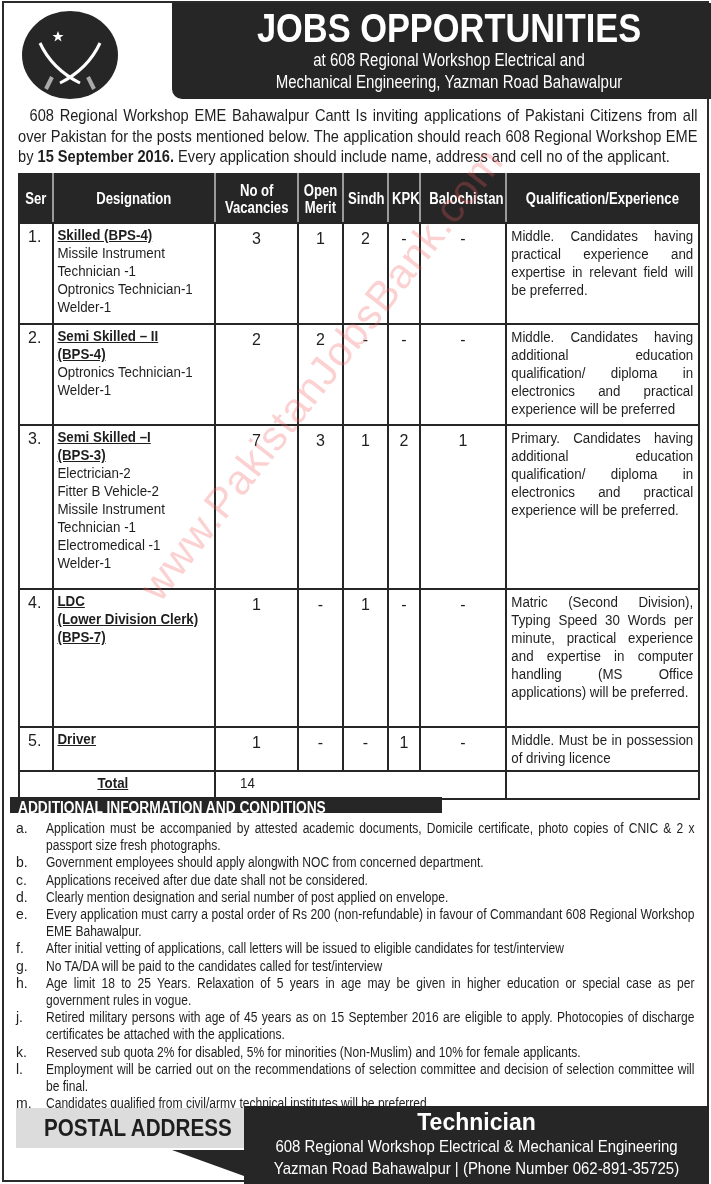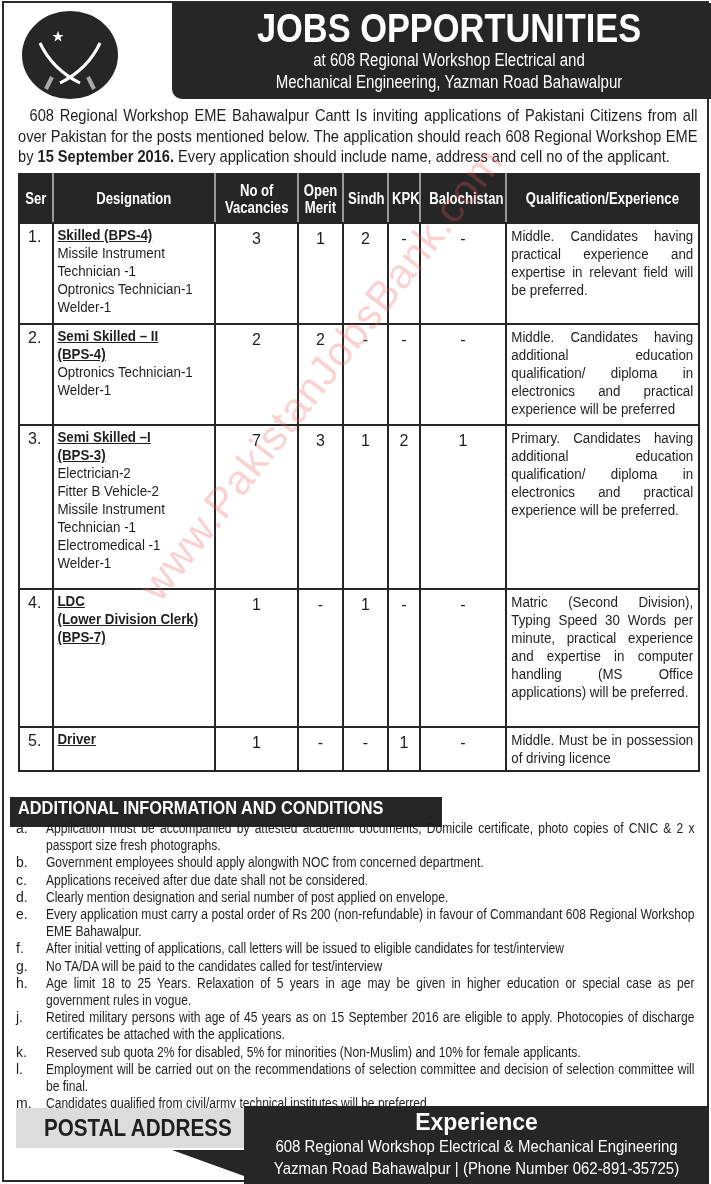--- a/index.html
+++ b/index.html
@@ -28,21 +28,21 @@
   td.num { text-align: center; font-size: 16px; padding-top: 6px; }
   td.ser { font-size: 16px; padding: 4px 0 0 8px; }
   td .des-title { font-weight: bold; text-decoration: underline; }
   td.qual .cell { text-align: justify; padding: 3px 5px; transform: scaleX(0.86); width: 116%; }
   .r1 td { height: 101px; } .r2 td { height: 101px; } .r3 td { height: 164px; } .r4 td { height: 138px; } .r5 td { height: 41px; } .rt td { height: 28px; }
 
   
   .wm { position: absolute; left: 130px; top: 580px; font-size: 42px; color: rgba(240,90,90,0.28); transform: rotate(-52deg); transform-origin: left top; white-space: nowrap; letter-spacing: 1px; pointer-events: none; }
 
   
-  .addl-head { position: absolute; left: 10px; top: 797px; width: 432px; height: 30px; background: #262626; color: #fff; font-weight: bold; font-size: 19px; line-height: 22px; padding-left: 8px; }
+  .addl-head { position: absolute; left: 10px; top: 797px; width: 432px; height: 16px; background: #262626; color: #fff; font-weight: bold; font-size: 16px; line-height: 22px; padding-left: 8px; }
   .addl-head span { display: inline-block; transform: scaleX(0.86); transform-origin: left; white-space: nowrap; }
   .conds { position: absolute; left: 16px; top: 820px; width: 680px; }
   .cond-item { display: flex; font-size: 14px; line-height: 17.2px; }
   .cond-item .lt { width: 30px; flex: none; }
   .cond-item .tx { flex: 1; text-align: justify; transform: scaleX(0.86); transform-origin: left top; width: 754px; min-width: 754px; }
 
   
   .postal { position: absolute; left: 16px; top: 1108px; width: 228px; height: 40px; background: #dcdcdc; font-weight: bold; font-size: 24px; line-height: 40px; padding-left: 28px; color: #1e1e1e; }
   .postal span { display: inline-block; transform: scaleX(0.86); transform-origin: left; white-space: nowrap; }
   .ribbon { position: absolute; left: 172px; top: 1150px; width: 0; height: 0; border-left: 72px solid transparent; border-top: 26px solid #262626; }
@@ -186,20 +186,29 @@
         </td>
       <td class="num">1</td>
       <td class="num">-</td>
       <td class="num">-</td>
       <td class="num">1</td>
       <td class="num">-</td>
       <td class="qual">
           <div class="cell">Middle. Must be in possession of driving licence</div>
         </td>
     </tr>
+    <tr class="rt">
+      <td colspan="2">
+          <div class="cell" style="padding-left:90px;"><span class="des-title">Total</span></div>
+        </td>
+      <td colspan="5" style="border-right:none;">
+          <div class="cell" style="padding-left:28px;">14</div>
+        </td>
+      <td></td>
+    </tr>
   </tbody>
 </table>
 
 <div class="wm">www.PakistanJobsBank.com</div>
 
 <div class="addl-head"><span>ADDITIONAL INFORMATION AND CONDITIONS</span></div>
 <div class="conds cond">
   <div class="cond-item">
       <span class="lt">a.</span>
       <span class="tx">Application must be accompanied by attested academic documents, Domicile certificate, photo copies of CNIC &amp; 2 x passport size fresh photographs.</span>
@@ -246,16 +255,16 @@
     </div>
   <div class="cond-item">
       <span class="lt">m.</span>
       <span class="tx">Candidates qualified from civil/army technical institutes will be preferred.</span>
     </div>
 </div>
 
 <div class="postal"><span>POSTAL ADDRESS</span></div>
 <div class="ribbon"></div>
 <div class="addr">
-  <div class="who">Experience</div>
+  <div class="who">Technician</div>
   <div class="line">608 Regional Workshop Electrical &amp; Mechanical Engineering</div>
   <div class="line">Yazman Road Bahawalpur | (Phone Number 062-891-35725)</div>
 </div>
 
 </body></html>

